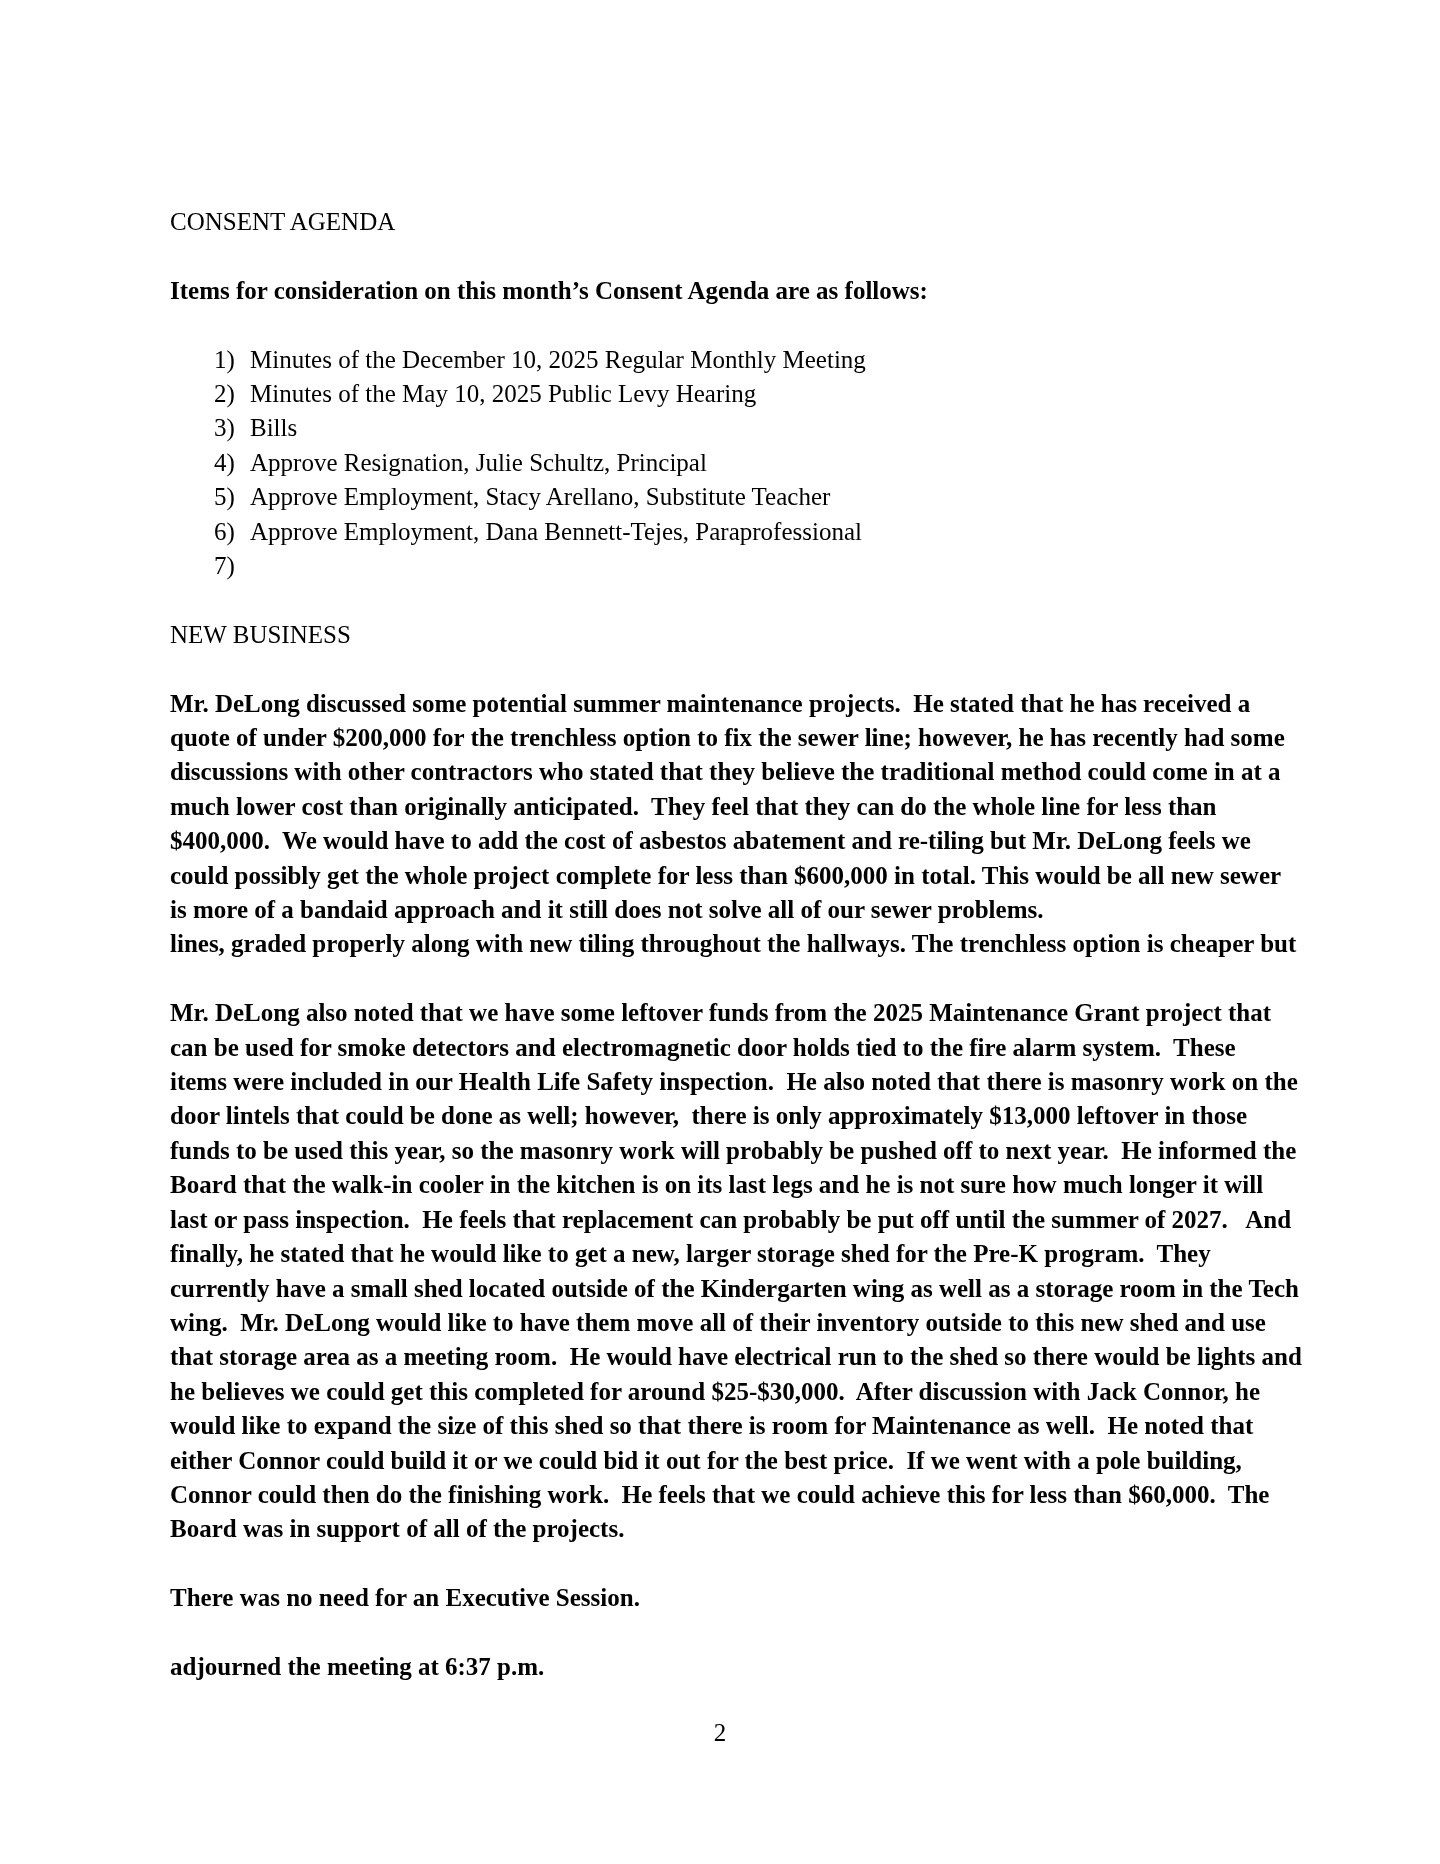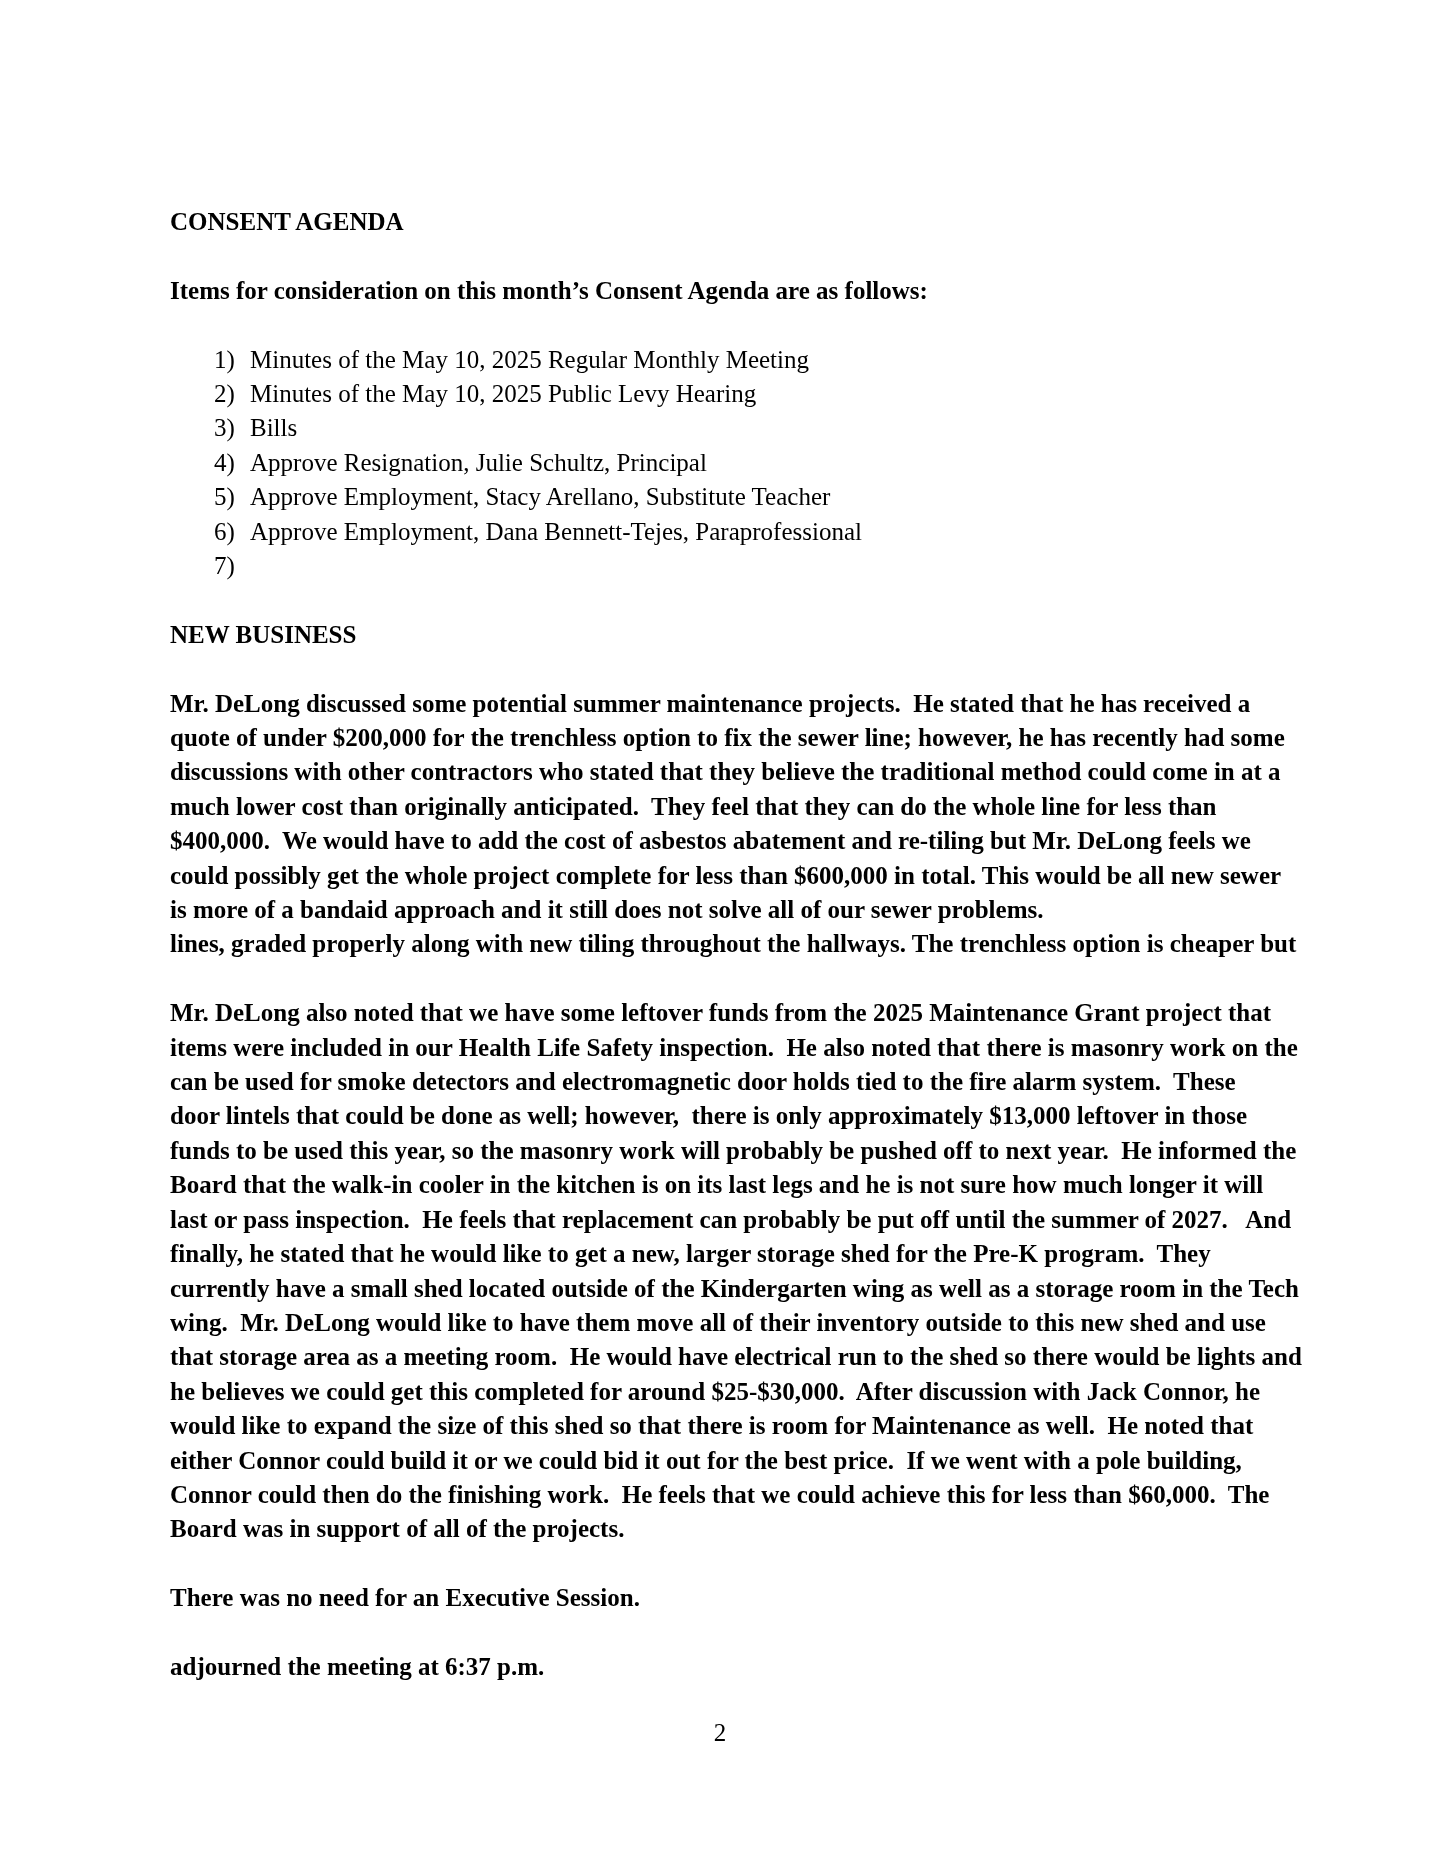--- a/index.html
+++ b/index.html
@@ -14,21 +14,21 @@
     line-height: 34.4px;
     overflow: hidden;
   }
   .content {
     position: absolute;
     top: 205px;
     left: 170px;
     width: 1140px;
   }
   .line { white-space: pre; font-weight: bold; }
-  .heading { white-space: pre; font-weight: 700; }
+  .heading { white-space: pre; font-weight: 400; }
   .spacer { height: 34.4px; }
   .list { margin-left: 44px; }
   .list-item { display: flex; }
   .list-item .num { flex: 0 0 36px; white-space: pre; }
   .list-item .txt { white-space: pre; }
   .footer {
     position: absolute;
     top: 1716px;
     left: 0;
     width: 100%;
@@ -44,21 +44,21 @@
     <div class="heading">CONSENT AGENDA</div>
     <div class="spacer"></div>
 
     <div class="line">Items for consideration on this month’s Consent Agenda are as follows:</div>
     <div class="spacer"></div>
 
     <div class="list">
 
     <div class="list-item">
         <span class="num">1)</span>
-        <span class="txt">Minutes of the May 10, 2025 Regular Monthly Meeting</span>
+        <span class="txt">Minutes of the December 10, 2025 Regular Monthly Meeting</span>
       </div>
         <div class="list-item">
         <span class="num">2)</span>
         <span class="txt">Minutes of the May 10, 2025 Public Levy Hearing</span>
       </div>
         <div class="list-item">
         <span class="num">3)</span>
         <span class="txt">Bills</span>
       </div>
         <div class="list-item">
@@ -91,22 +91,22 @@
         <div class="line">$400,000.  We would have to add the cost of asbestos abatement and re-tiling but Mr. DeLong feels we</div>
         <div class="line">could possibly get the whole project complete for less than $600,000 in total. This would be all new sewer</div>
         <div class="line">is more of a bandaid approach and it still does not solve all of our sewer problems.</div>
         <div class="line">lines, graded properly along with new tiling throughout the hallways. The trenchless option is cheaper but</div>
       </div>
     <div class="spacer"></div>
 
     <div>
 
     <div class="line">Mr. DeLong also noted that we have some leftover funds from the 2025 Maintenance Grant project that</div>
+        <div class="line">can be used for smoke detectors and electromagnetic door holds tied to the fire alarm system.  These</div>
         <div class="line">items were included in our Health Life Safety inspection.  He also noted that there is masonry work on the</div>
-        <div class="line">can be used for smoke detectors and electromagnetic door holds tied to the fire alarm system.  These</div>
         <div class="line">door lintels that could be done as well; however,  there is only approximately $13,000 leftover in those</div>
         <div class="line">funds to be used this year, so the masonry work will probably be pushed off to next year.  He informed the</div>
         <div class="line">Board that the walk-in cooler in the kitchen is on its last legs and he is not sure how much longer it will</div>
         <div class="line">last or pass inspection.  He feels that replacement can probably be put off until the summer of 2027.   And</div>
         <div class="line">finally, he stated that he would like to get a new, larger storage shed for the Pre-K program.  They</div>
         <div class="line">currently have a small shed located outside of the Kindergarten wing as well as a storage room in the Tech</div>
         <div class="line">wing.  Mr. DeLong would like to have them move all of their inventory outside to this new shed and use</div>
         <div class="line">that storage area as a meeting room.  He would have electrical run to the shed so there would be lights and</div>
         <div class="line">he believes we could get this completed for around $25-$30,000.  After discussion with Jack Connor, he</div>
         <div class="line">would like to expand the size of this shed so that there is room for Maintenance as well.  He noted that</div>

